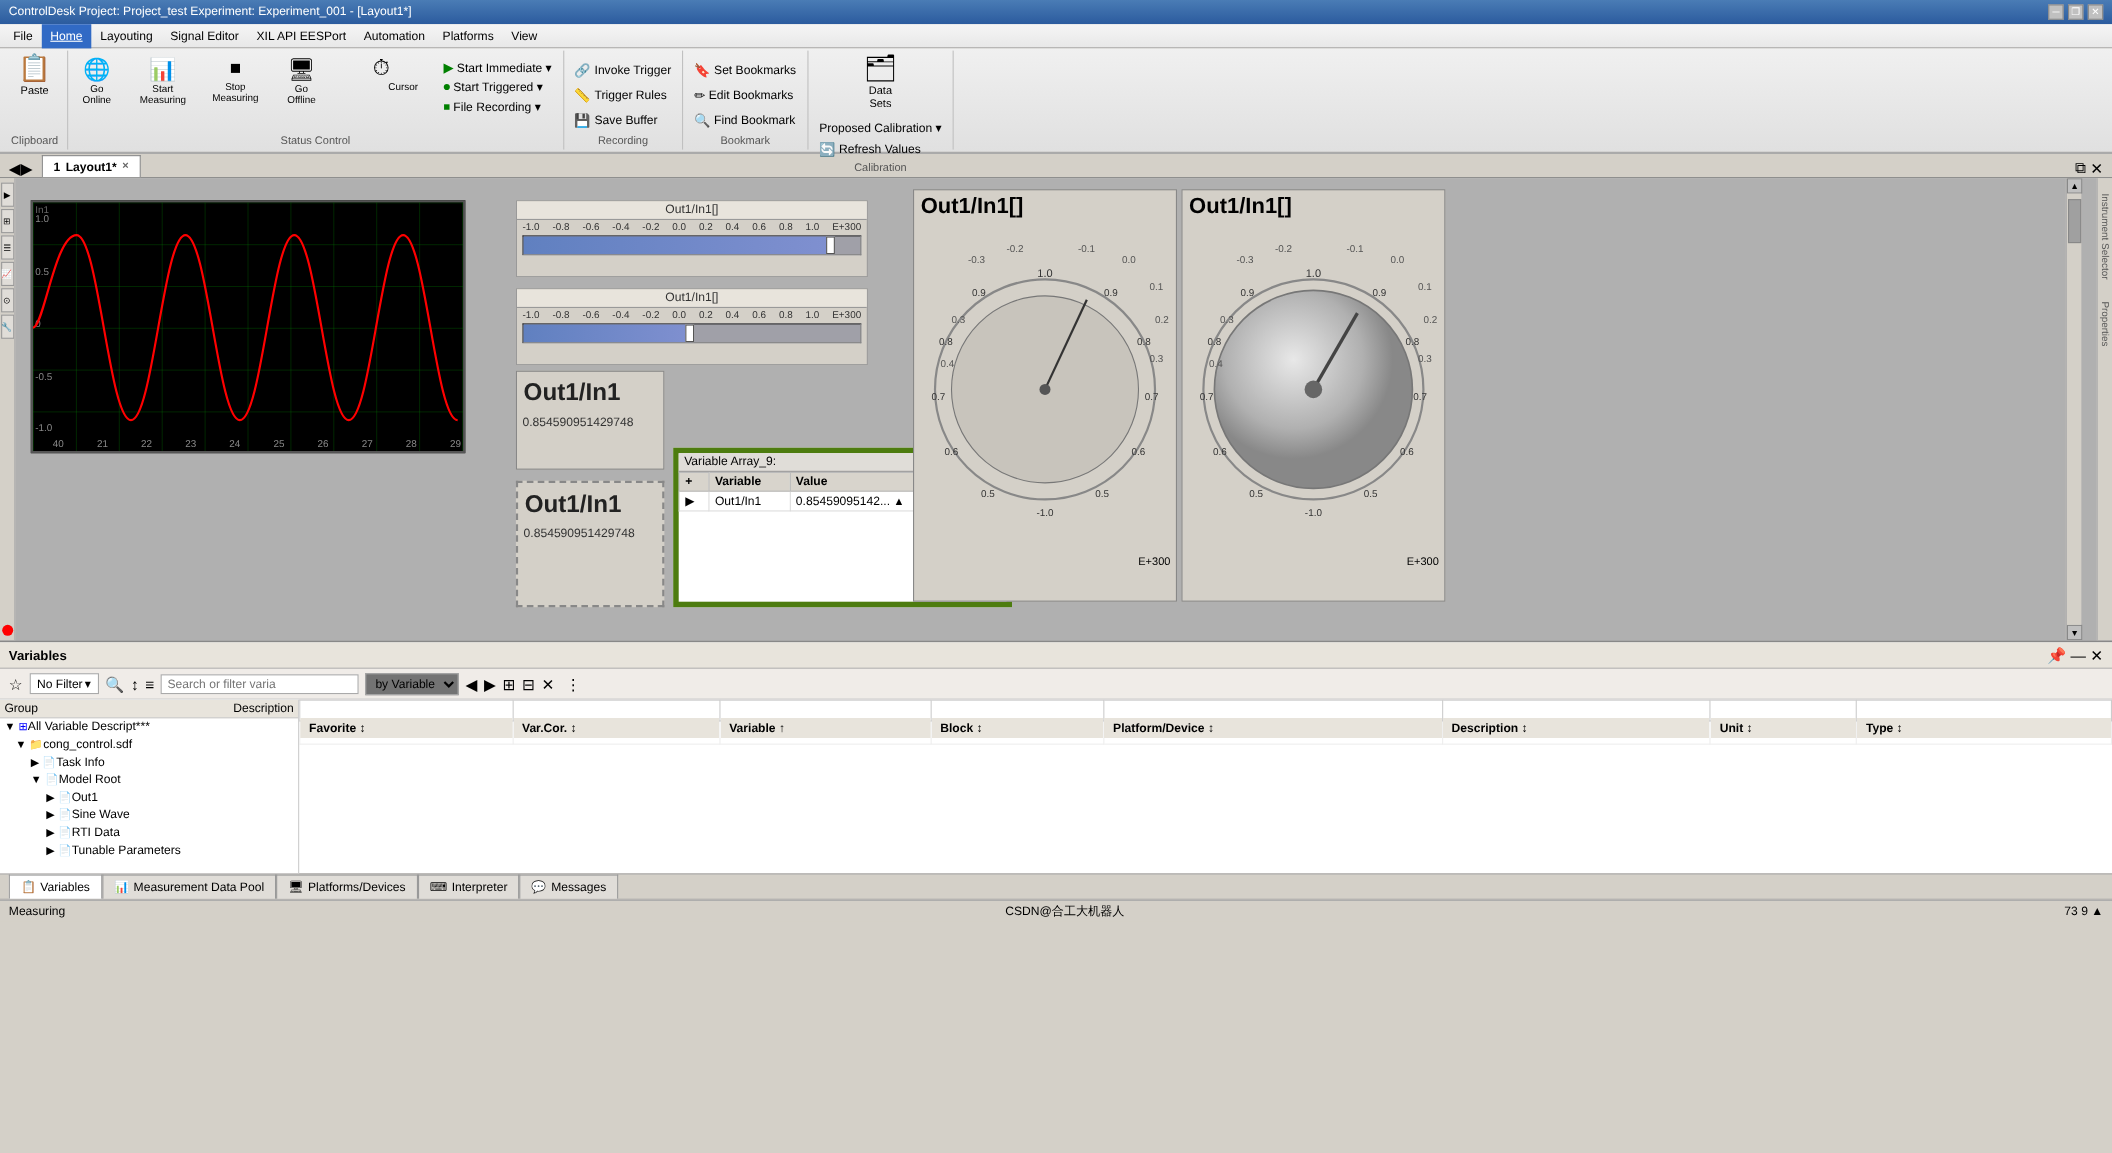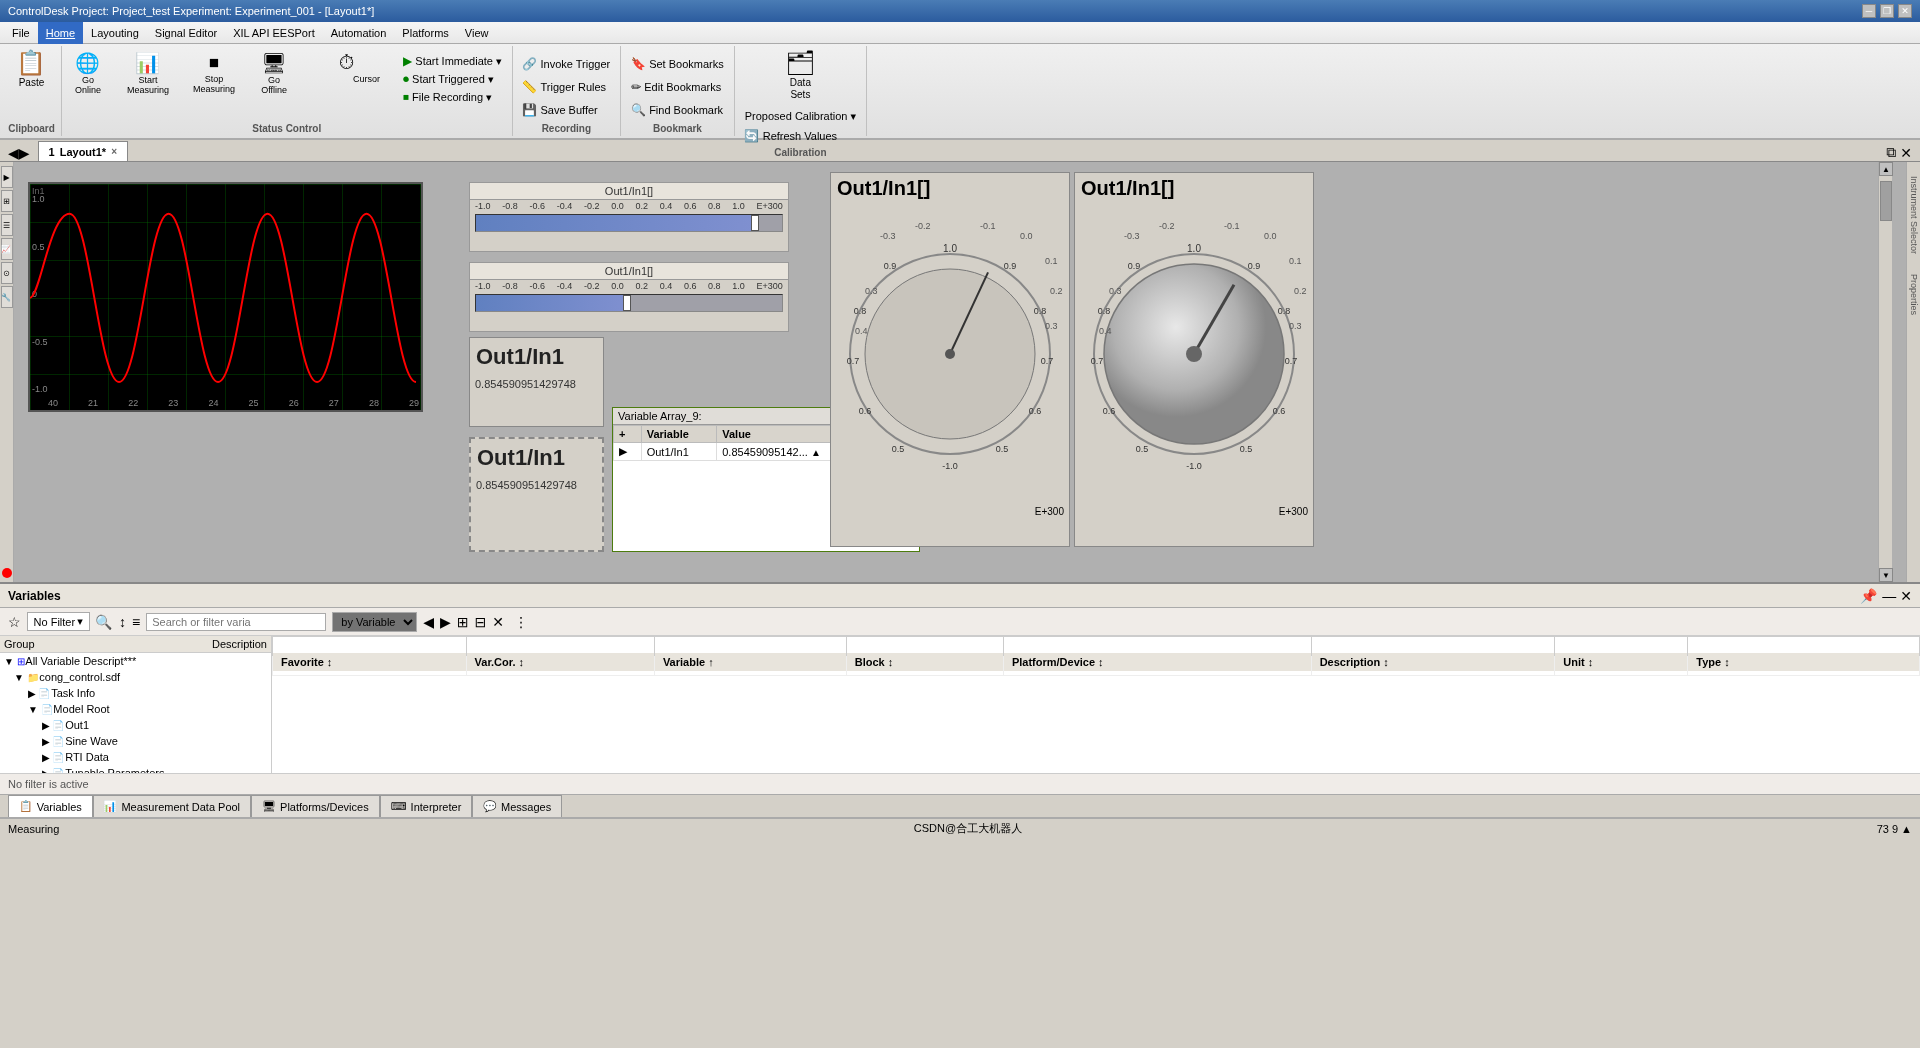--- a/index.html
+++ b/index.html
@@ -59,21 +59,20 @@
       display: flex;
       align-items: flex-start;
       gap: 4px;
       flex: 1;
     }
     .ribbon-group-label {
       font-size: 10px;
       color: #555;
       text-align: center;
       margin-top: 2px;
-      font-weight: bold;
     }
     .ribbon-btn {
       display: flex;
       flex-direction: column;
       align-items: center;
       cursor: pointer;
       padding: 3px 5px;
       border-radius: 3px;
       min-width: 40px;
     }
@@ -209,21 +208,21 @@
     .gauge-widget {
       position: absolute;
       background: #d4d0c8;
       border: 1px solid #888;
     }
 
     
     .var-array {
       position: absolute;
       background: white;
-      border: 1px solid #4d7c0f;
+      border: 5px solid #4d7c0f;
     }
     .var-array-title { font-size: 11px; background: #e0ddd8; padding: 2px 5px; border-bottom: 1px solid #999; }
     .var-array-table { width: 100%; border-collapse: collapse; font-size: 11px; }
     .var-array-table th { background: #d8d4cc; padding: 2px 5px; border: 1px solid #bbb; text-align: left; font-weight: bold; }
     .var-array-table td { padding: 2px 5px; border: 1px solid #ddd; }
 
     
     .bottom-section {
       height: 212px;
       background: white;
@@ -865,21 +864,20 @@
             <td>Platform</td>
             <td></td>
             <td></td>
             <td>Double 64 bit</td>
           </tr>
         </tbody>
       </table>
     </div>
   </div>
 
-  <div class="no-filter-msg">No filter is active</div>
 </div>
 
 <div class="bottom-tab-bar">
   <div class="bottom-tab active">
     <span>📋</span>
     <span>Variables</span>
   </div>
   <div class="bottom-tab">
     <span>📊</span>
     <span>Measurement Data Pool</span>

